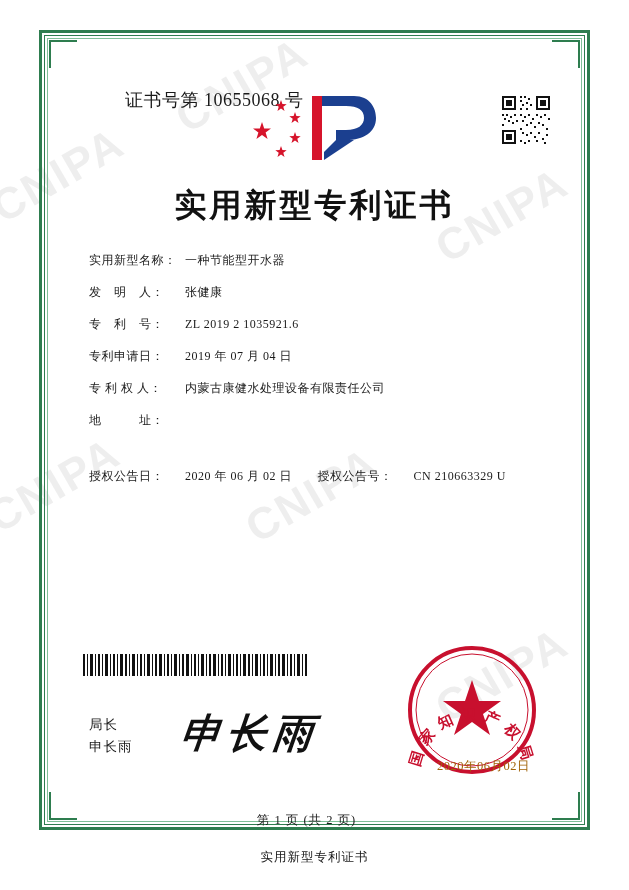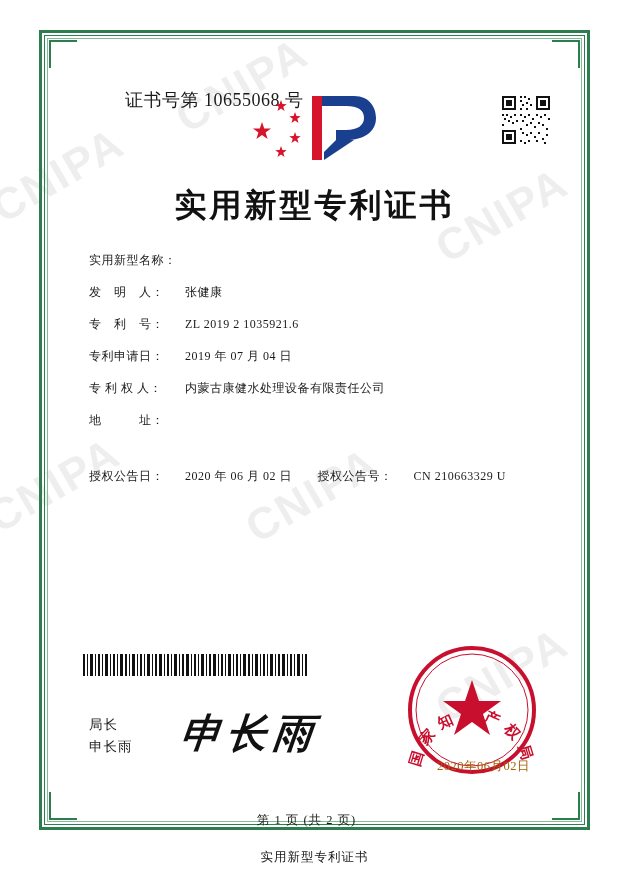--- a/index.html
+++ b/index.html
@@ -341,20 +341,21 @@
         <path d="M86 48 L104 48 L74 68 L74 60 Z" fill="#1b3f8f"></path>
       </svg>
     </div>
 
     <div class="main-title">实用新型专利证书</div>
 
     <div class="fields">
 
       <div class="field-row">
         <div class="field-label">实用新型名称：</div>
+        <div class="field-value">一种节能型开水器</div>
       </div>
 
       <div class="field-row">
         <div class="field-label">发　明　人：</div>
         <div class="field-value">张健康</div>
       </div>
 
       <div class="field-row">
         <div class="field-label">专　利　号：</div>
         <div class="field-value">ZL 2019 2 1035921.6</div>

